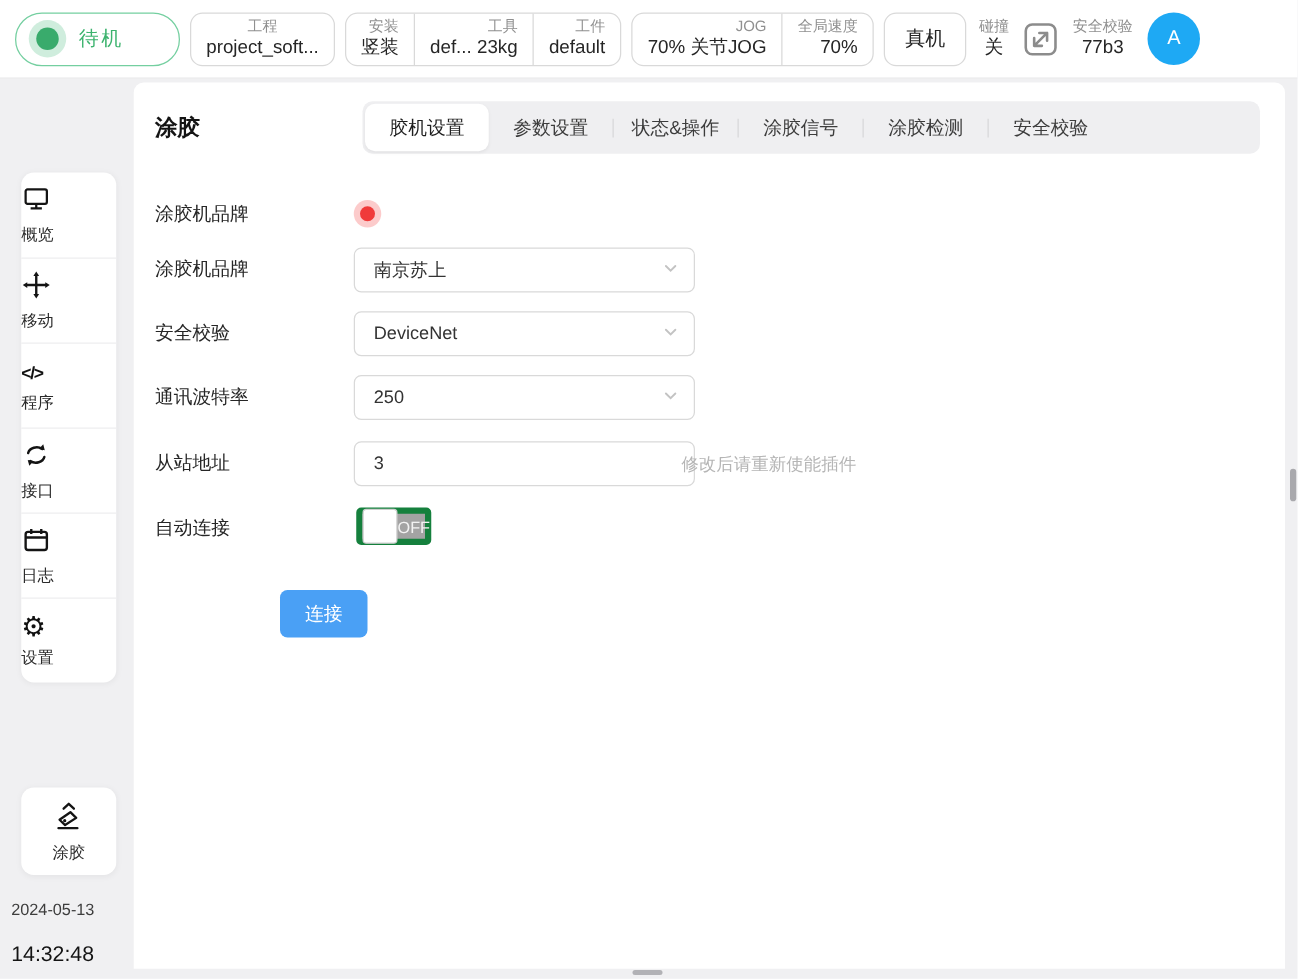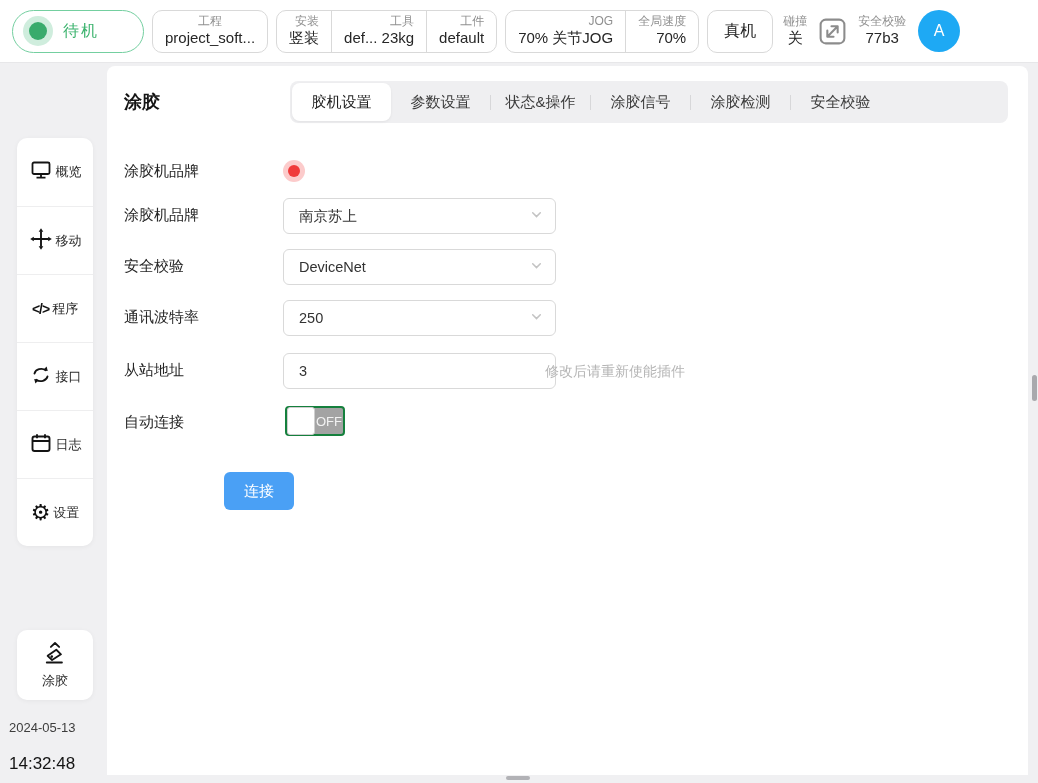--- a/index.html
+++ b/index.html
@@ -42,21 +42,21 @@
     width:42px; height:42px; border-radius:50%; background:#1ea9f4;
     color:#fff; font-size:16px; display:flex; align-items:center; justify-content:center;
     margin-left:2px; flex:0 0 auto;
   }
   
   .side-card {
     position:absolute; left:17px; top:138px; width:76px;
     background:#fff; border-radius:10px; box-shadow:0 1px 5px rgba(0,0,0,.05);
   }
   .side-item {
-    height:68px; display:flex; flex-direction:row; align-items:center; justify-content:center; gap:3px;
+    height:68px; display:flex; flex-direction:column; align-items:flex-start; justify-content:center; gap:3px;
     cursor:pointer;
   }
   .side-item + .side-item { border-top:1px solid #eeeeef; }
   .side-item .txt-icon { font-size:14px; font-weight:700; letter-spacing:-1px; color:#111; height:24px; display:flex; align-items:center; }
   .side-item .glyph-icon { font-size:22px; color:#111; height:24px; display:flex; align-items:center; }
   .side-label { font-size:13px; color:#2b2b2b; }
   .plugin-card {
     position:absolute; left:17px; top:630px; width:76px; height:70px;
     background:#fff; border-radius:10px; box-shadow:0 1px 5px rgba(0,0,0,.05);
     display:flex; flex-direction:column; align-items:center; justify-content:center; gap:2px;
@@ -93,21 +93,21 @@
     font-size:14.5px; color:#333;
   }
   .select { justify-content:space-between; cursor:pointer; }
   .ctrl input {
     border:none; outline:none; width:100%; font-size:14.5px; color:#333;
     font-family:inherit; background:transparent;
   }
   .hint { position:absolute; left:438px; font-size:14px; color:#b5b5b5; }
   .toggle {
     position:absolute; left:178px; top:340px; width:60px; height:30px;
-    background:#a3a3a3; border:2px solid #15803d; border-radius:4px;
+    background:#a3a3a3; border:5px solid #15803d; border-radius:4px;
     display:flex; align-items:center; cursor:pointer;
   }
   .knob {
     width:28px; height:28px; background:#fff; border:1px solid #cfcfcf; border-radius:3px;
     flex:0 0 auto;
   }
   .toggle-txt { flex:1; text-align:center; font-size:13px; color:#f2f2f2; }
   .connect-btn {
     position:absolute; left:117px; top:406px; width:70px; height:38px;
     background:#4aa0f5; border:none; border-radius:6px; color:#fff; font-size:15px;

